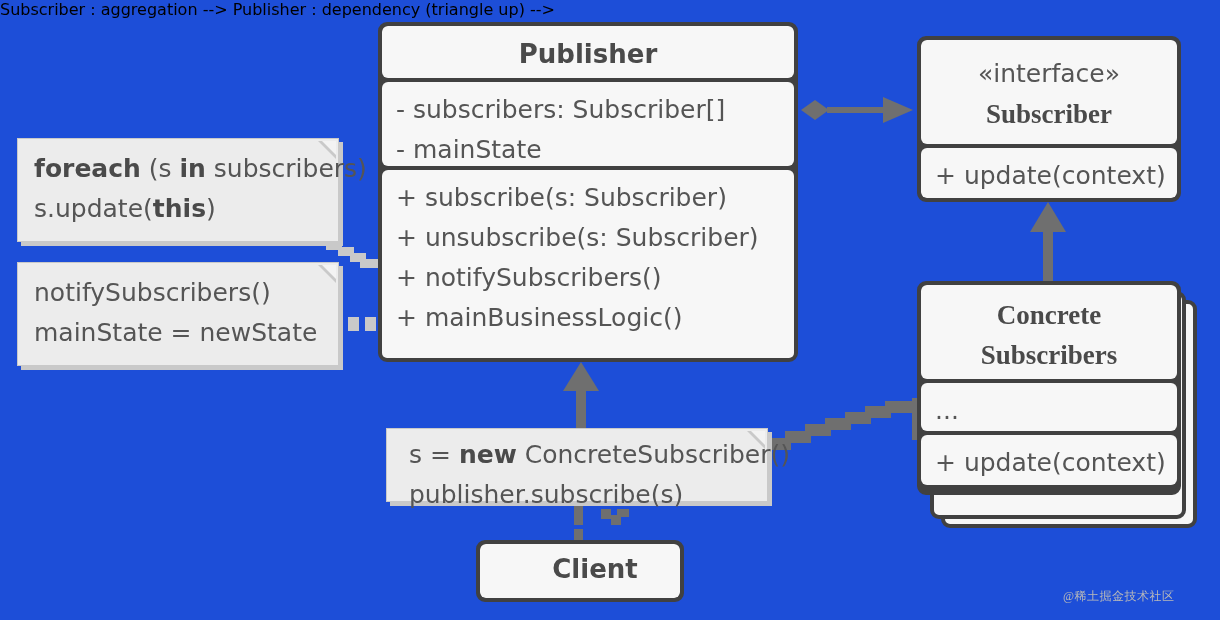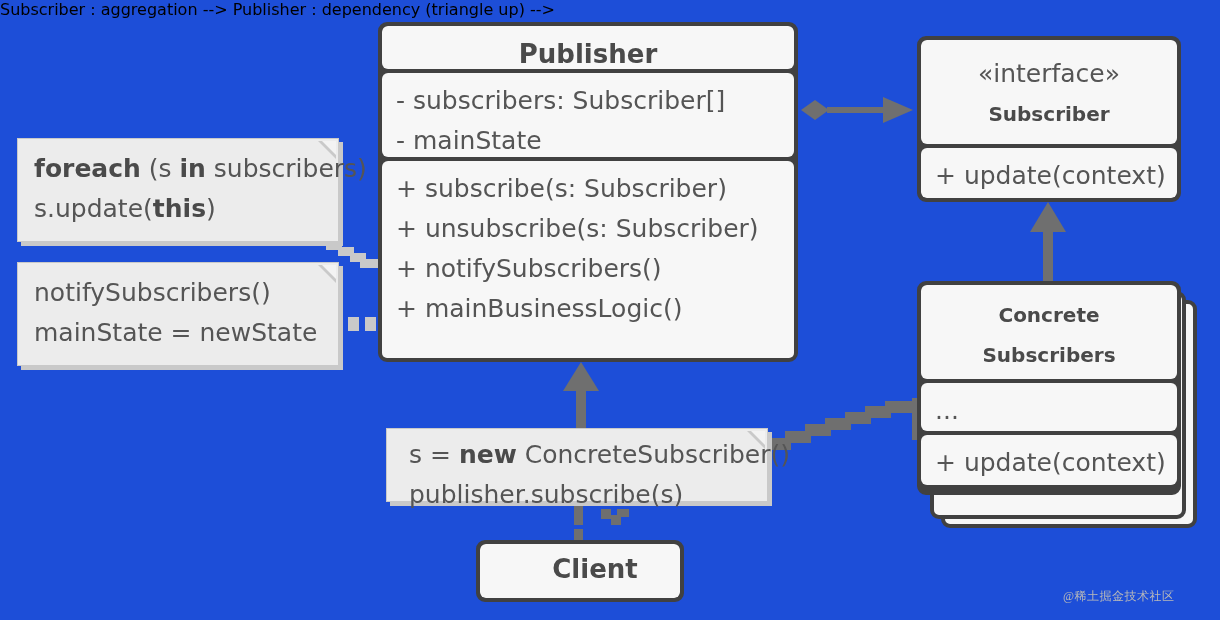--- a/index.html
+++ b/index.html
@@ -49,22 +49,23 @@
     display: block;
     text-align: center;
     font-weight: normal;
     font-size: 25px;
     color: #555555;
   }
   .uml-name-line {
     display: block;
     text-align: center;
     font-weight: bold;
-    font-size: 20px;
+    font-size: 27px;
     color: #4a4a4a;
+    font-family: Liberation Serif, serif;
   }
 
   
   .stack-back {
     position: absolute;
     box-sizing: border-box;
     border: 4px solid #414141;
     border-radius: 9px;
     background: #f7f7f7;
   }
@@ -178,21 +179,21 @@
   
   <svg class="conn" style="left:348px; top:312px; width:36px; height:22px;" viewBox="0 0 36 22">
     <g fill="#c9c9c9">
       <rect x="0" y="5" width="11" height="14"></rect>
       <rect x="17" y="5" width="11" height="14"></rect>
     </g>
   </svg>
 
   
   <div class="uml-box" style="left:378px; top:22px; width:420px; height:340px;">
-    <div class="uml-compartment uml-title" style="height:43px; line-height:40px;">Publisher</div>
+    <div class="uml-compartment uml-title" style="height:52px; line-height:40px;">Publisher</div>
     <div class="uml-compartment" style="height:84px;">
       <div>- subscribers: Subscriber[]</div>
       <div>- mainState</div>
     </div>
     <div class="uml-compartment" style="height:236px;">
       <div>+ subscribe(s: Subscriber)</div>
       <div>+ unsubscribe(s: Subscriber)</div>
       <div>+ notifySubscribers()</div>
       <div>+ mainBusinessLogic()</div>
     </div>

